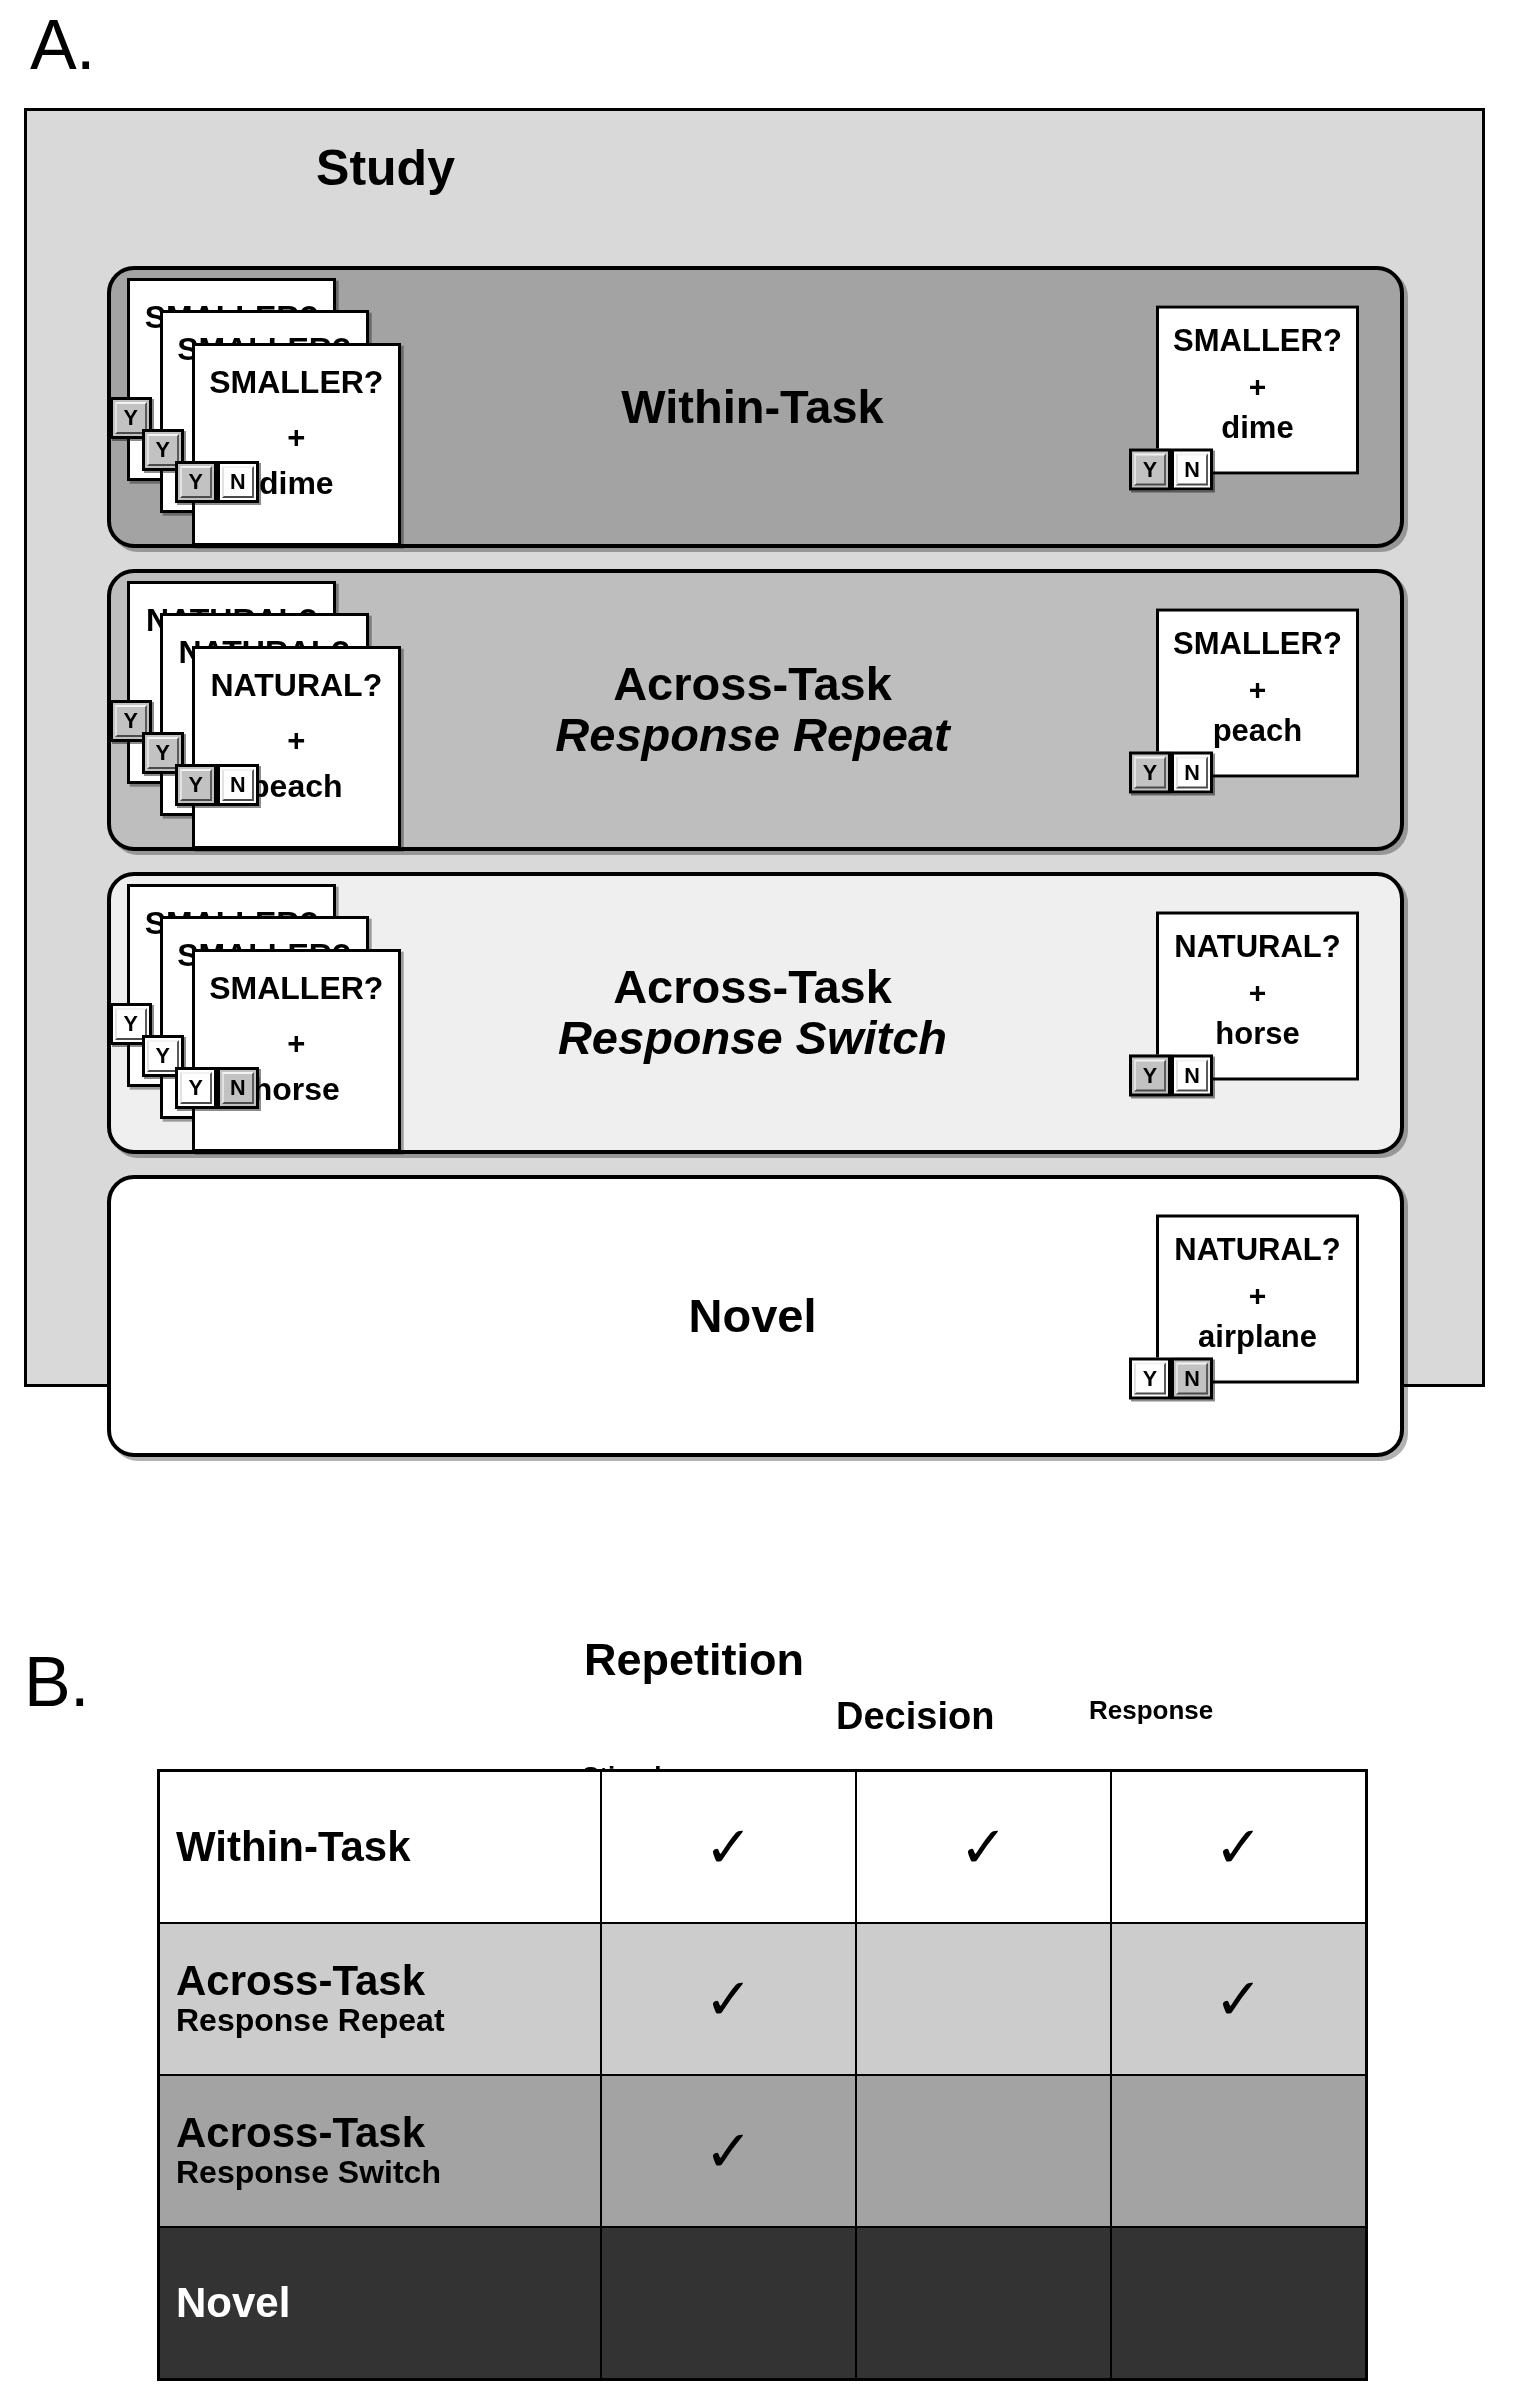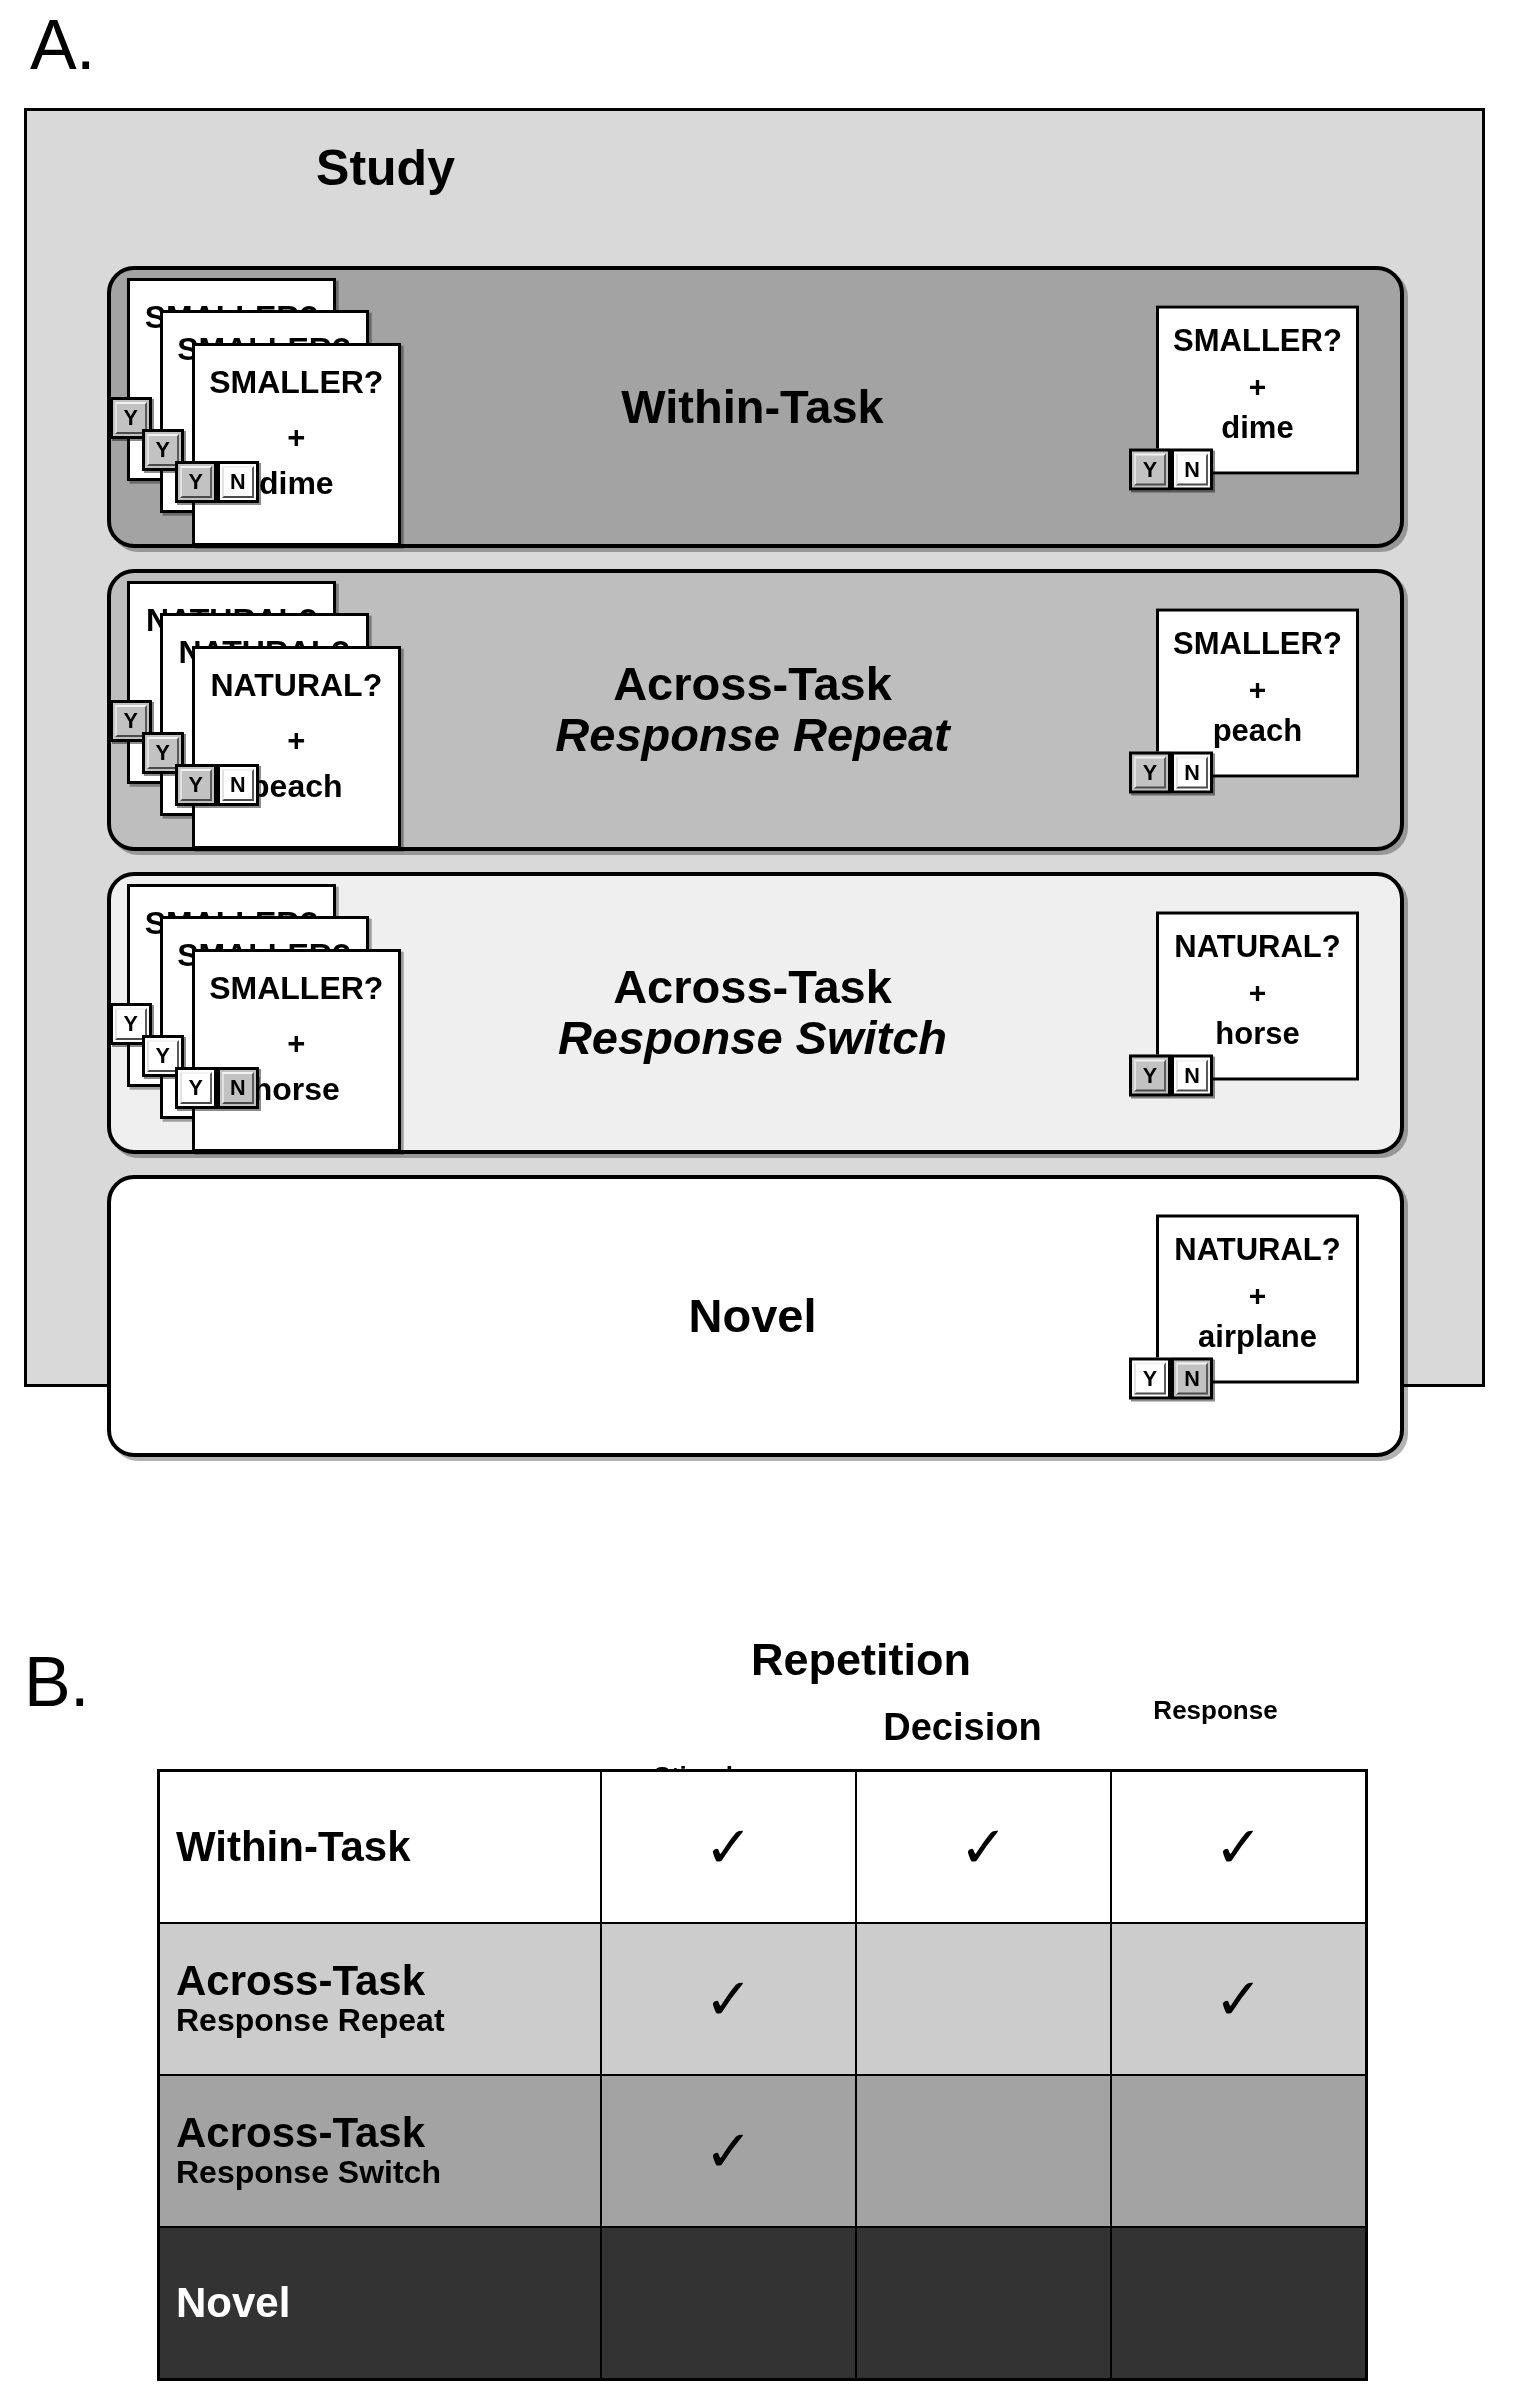--- a/index.html
+++ b/index.html
@@ -269,25 +269,25 @@
   tr.r-dark .bt-label .l1,
   tr.r-dark .bt-label .l2 { color: #ffffff; }
 
   
   .bh {
     position: absolute;
     font-weight: bold;
     color: #000;
     line-height: 1;
     white-space: nowrap;
-    text-align: center;
+    text-align: left;
   }
   #bh-repetition { left: 584px; top: 1637px; width: 554px; font-size: 45px; }
   #bh-stimulus   { left: 582px; top: 1747px; width: 253px; font-size: 26px; margin-top: 16px; }
-  #bh-decision   { left: 836px; top: 1697px; width: 253px; font-size: 38px; margin-top: 11px; }
+  #bh-decision   { left: 836px; top: 1697px; width: 253px; font-size: 38px; }
   #bh-response   { left: 1089px; top: 1697px; width: 253px; font-size: 26px; }
 </style>
 </head>
 <body>
 
 <div class="panel-letter" id="panel-a-letter">A.</div>
 
 <div id="panel-a">
   <div class="col-header" id="header-study">Study</div>
 

